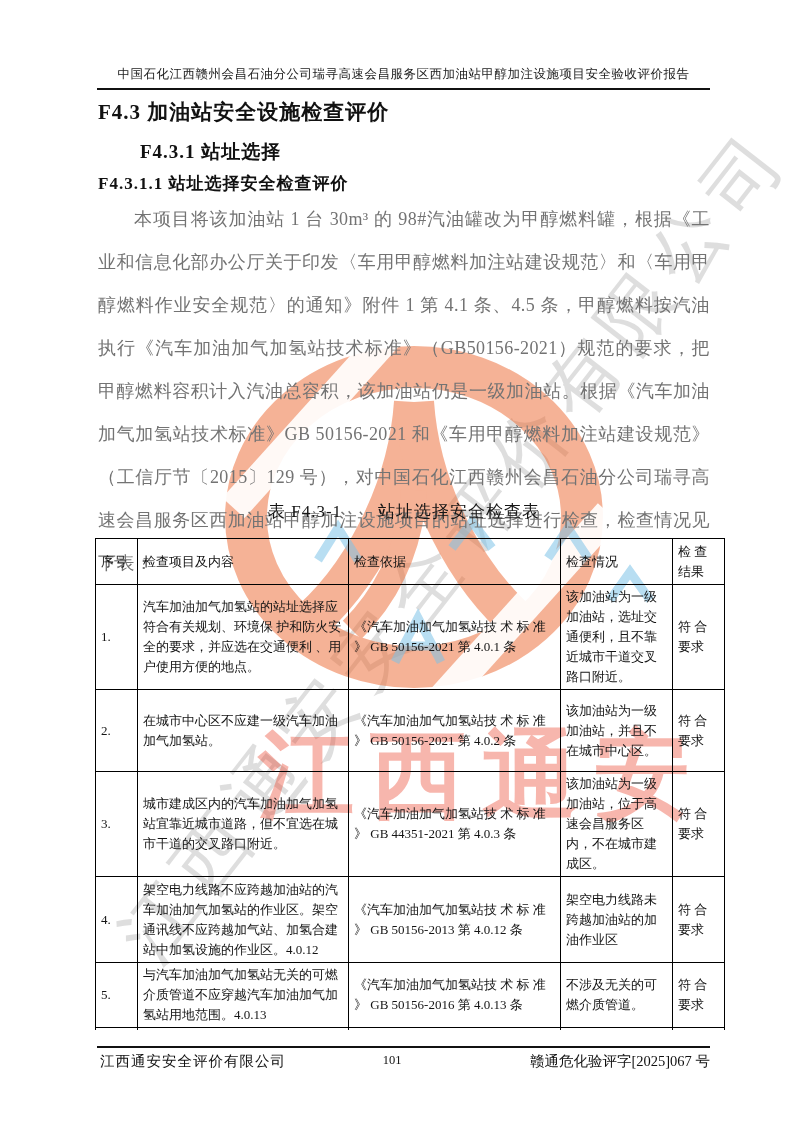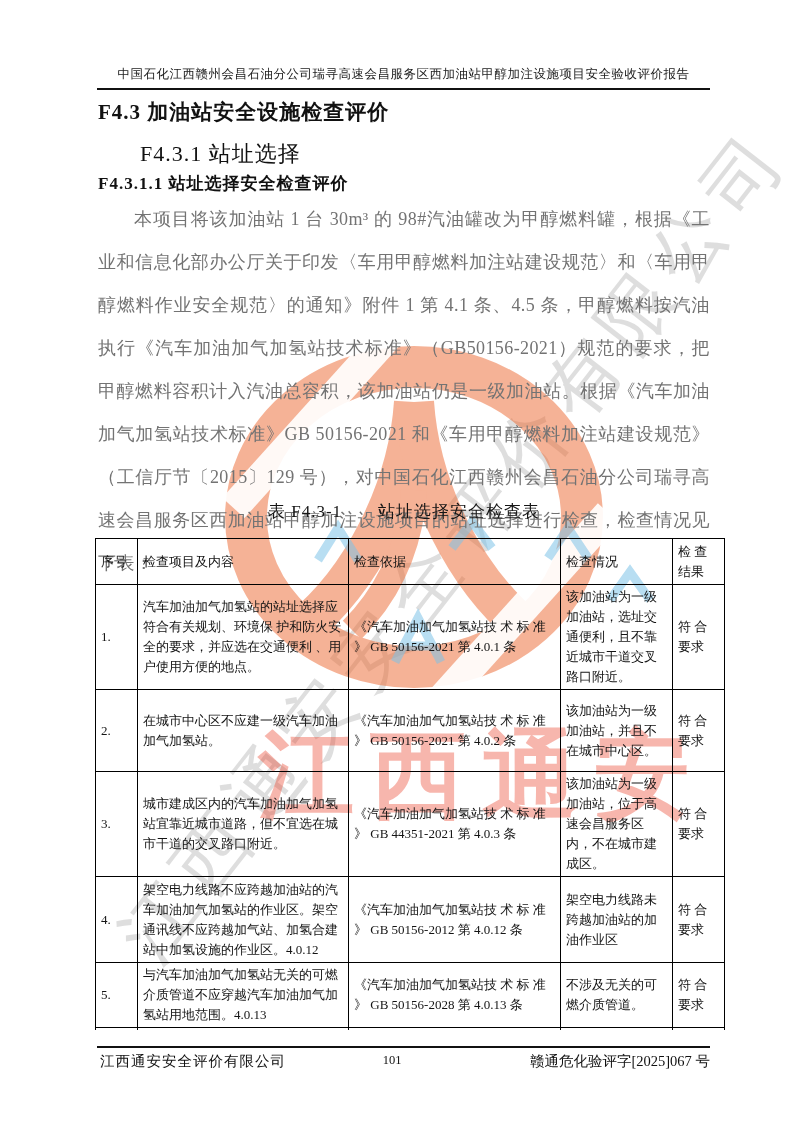--- a/index.html
+++ b/index.html
@@ -22,21 +22,21 @@
   }
   .wm-blue{position:absolute;left:0;top:0;z-index:2;pointer-events:none;}
   
   .content{position:absolute;inset:0;z-index:10;padding-left:40px;}
   .doc-header{
     position:absolute;left:97px;top:66px;width:613px;text-align:center;
     font-size:12.5px;letter-spacing:0.5px;color:#1a1a1a;
   }
   .doc-header-rule{position:absolute;left:97px;top:88px;width:613px;height:2px;background:#111;}
   .h1{position:absolute;left:98px;top:98px;font-size:21px;font-weight:700;letter-spacing:1px;}
-  .h2{position:absolute;left:140px;top:139px;font-size:22px;font-weight:400;letter-spacing:1px;}
+  .h2{position:absolute;left:140px;top:139px;font-size:19px;font-weight:700;letter-spacing:1px;}
   .h3{position:absolute;left:98px;top:172px;font-size:17px;font-weight:700;letter-spacing:1px;}
   .para{
     position:absolute;left:98px;top:198px;width:612px;
     font-size:18px;line-height:43px;text-align:justify;text-indent:2em;
     letter-spacing:0.4px;color:#737373;
   }
   .caption{
     position:absolute;left:98px;top:500px;width:612px;text-align:center;
     font-size:17px;letter-spacing:1px;color:#151515;
   }
@@ -137,28 +137,28 @@
           <tr class="r3">
             <td class="c-no">3.</td>
             <td>城市建成区内的汽车加油加气加氢站宜靠近城市道路，但不宜选在城市干道的交叉路口附近。</td>
             <td class="c-basis">《汽车加油加气加氢站技 术 标 准 》 GB 44351-2021 第 4.0.3 条</td>
             <td>该加油站为一级加油站，位于高速会昌服务区内，不在城市建成区。</td>
             <td class="c-result">符 合要求</td>
           </tr>
           <tr class="r4">
             <td class="c-no">4.</td>
             <td>架空电力线路不应跨越加油站的汽车加油加气加氢站的作业区。架空通讯线不应跨越加气站、加氢合建站中加氢设施的作业区。4.0.12</td>
-            <td class="c-basis">《汽车加油加气加氢站技 术 标 准 》 GB 50156-2012 第 4.0.12 条</td>
+            <td class="c-basis">《汽车加油加气加氢站技 术 标 准 》 GB 50156-2013 第 4.0.12 条</td>
             <td>架空电力线路未跨越加油站的加油作业区</td>
             <td class="c-result">符 合要求</td>
           </tr>
           <tr class="r5">
             <td class="c-no">5.</td>
             <td>与汽车加油加气加氢站无关的可燃介质管道不应穿越汽车加油加气加氢站用地范围。4.0.13</td>
-            <td class="c-basis">《汽车加油加气加氢站技 术 标 准 》 GB 50156-2028 第 4.0.13 条</td>
+            <td class="c-basis">《汽车加油加气加氢站技 术 标 准 》 GB 50156-2016 第 4.0.13 条</td>
             <td>不涉及无关的可燃介质管道。</td>
             <td class="c-result">符 合要求</td>
           </tr>
           <tr class="r6">
             <td class="c-no"></td>
             <td></td>
             <td class="c-basis"></td>
             <td></td>
             <td class="c-result"></td>
           </tr>

